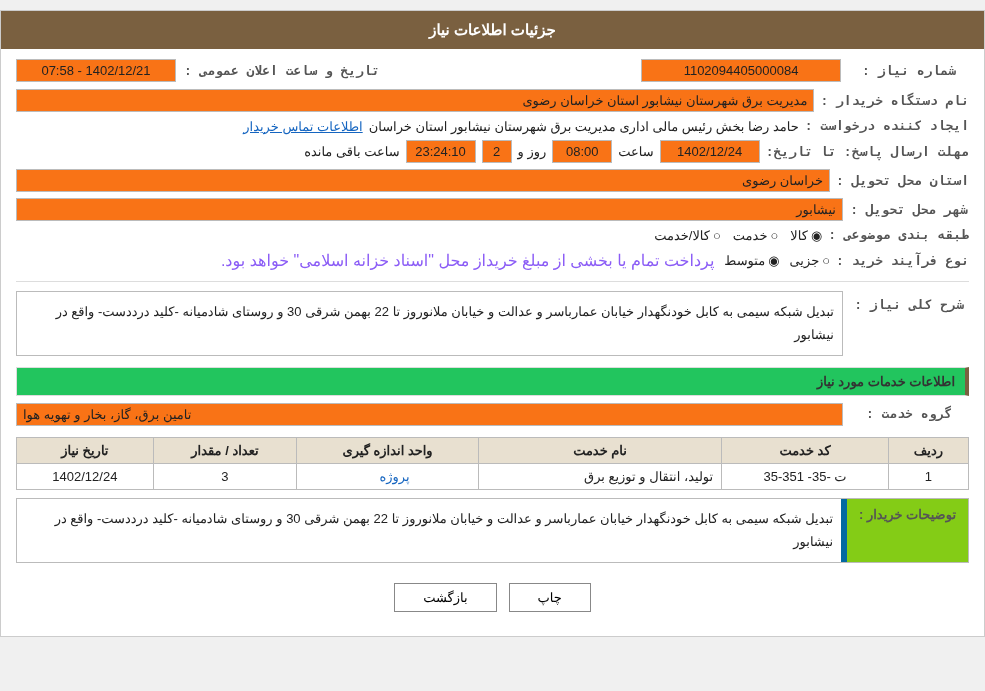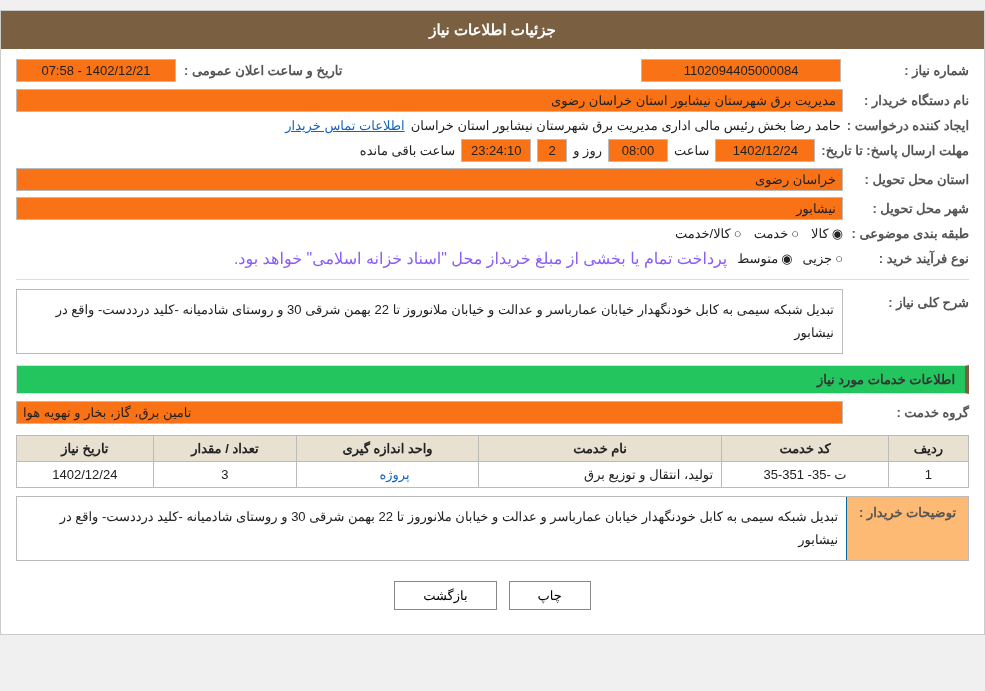--- a/index.html
+++ b/index.html
@@ -83,22 +83,22 @@
       text-align: right;
     }
     .buyer-desc-row {
       display: flex;
       gap: 0;
       align-items: stretch;
       border: 1px solid #bbb;
       margin: 6px 0;
     }
     .buyer-desc-label {
-      background: #fdba74;
-      border-left: 1px solid #0369a1;
+      background: #84cc16;
+      border-left: 6px solid #0369a1;
       padding: 8px 12px;
       font-weight: bold;
       color: #555;
       min-width: 110px;
       display: flex;
       align-items: flex-start;
       justify-content: flex-end;
     }
     .buyer-desc-content {
       flex: 1;
@@ -141,21 +141,22 @@
     .field-row {
       display: flex;
       align-items: center;
       padding: 3px 0;
       gap: 6px;
     }
     .field-lbl {
       font-weight: bold;
       color: #555;
       min-width: 120px;
-      text-align: right;
+      text-align: center;
+      font-family: Liberation Mono, monospace;
     }
     .notice-pay {
       font-size: 16px;
       color: #8b5cf6;
       padding: 2px 0;
     }
   </style>
 </head>
 <body>
 

